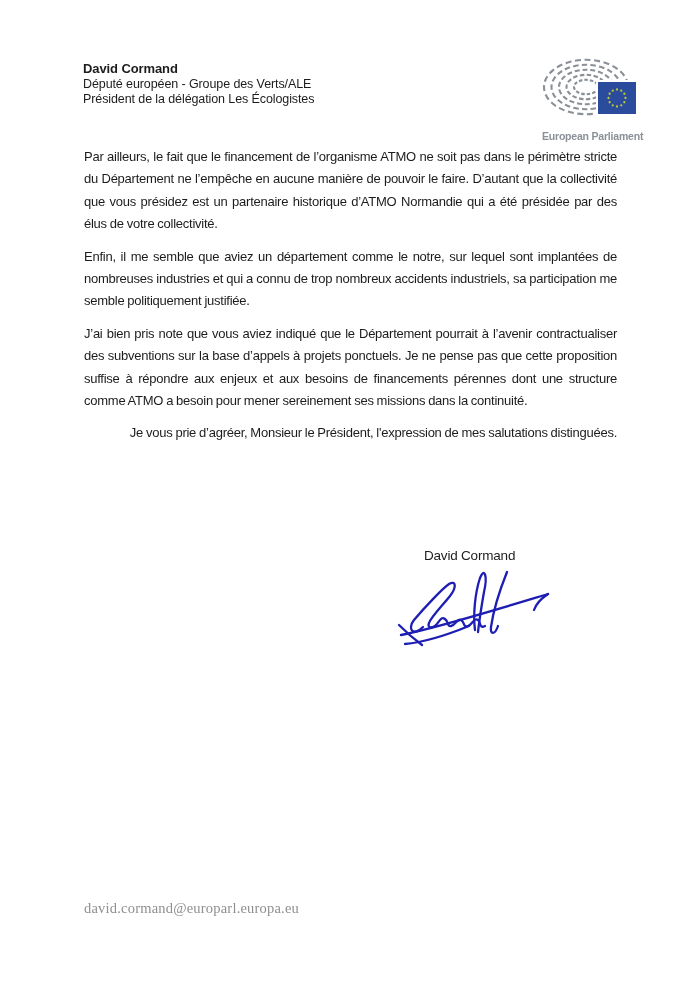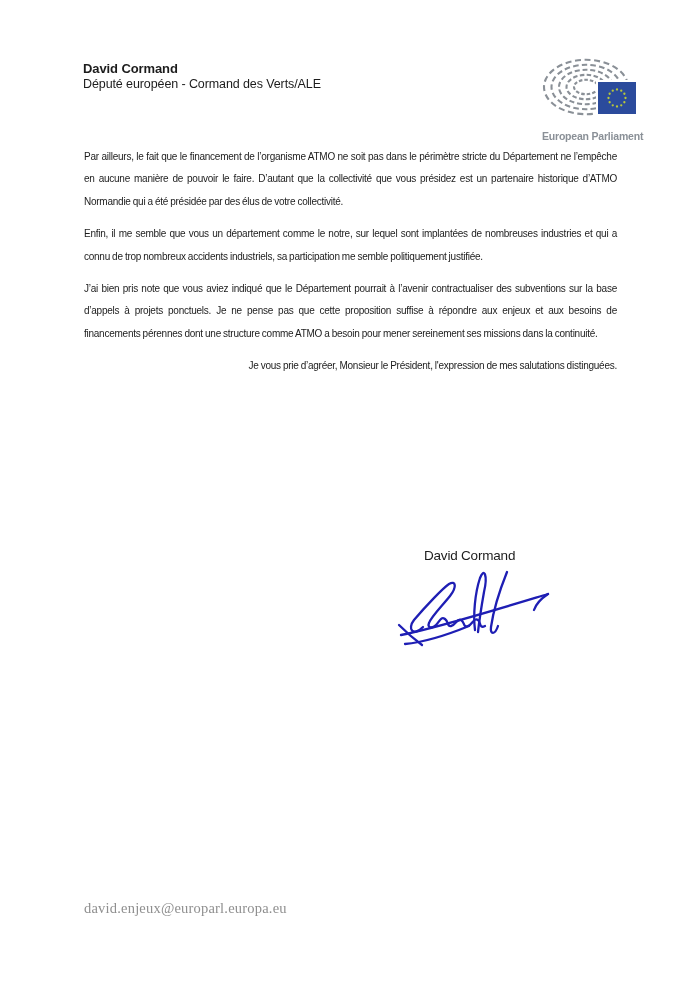--- a/index.html
+++ b/index.html
@@ -46,21 +46,21 @@
 
   
   .letter-body {
     position: absolute;
     left: 84px;
     top: 146px;
     width: 533px;
   }
   .letter-body p {
     margin: 0 0 10px 0;
-    font-size: 10px;
+    font-size: 13px;
     line-height: 22.4px;
     letter-spacing: -0.25px;
     word-spacing: -0.4px;
     text-align: justify;
     color: #1c1c1c;
   }
   .letter-body p.closing { text-align: right; }
 
   
   .sig-name {
@@ -88,21 +88,22 @@
     letter-spacing: 0.2px;
   }
 </style>
 </head>
 <body>
 
 <div class="page">
 
   <div class="header-left">
     <div class="header-name">David Cormand</div>
-    <div>Député européen - Cormand des Verts/ALE</div>
+    <div>Député européen - Groupe des Verts/ALE</div>
+    <div>Président de la délégation Les Écologistes</div>
   </div>
 
   <div class="ep-logo">
     <svg width="101" height="60" viewBox="0 0 101 60">
       <g fill="none" stroke="#8a9097" stroke-width="2.1">
         <ellipse cx="44" cy="31" rx="12" ry="7.2" stroke-dasharray="3.5 2"></ellipse>
         <ellipse cx="44" cy="31" rx="19.5" ry="12.2" stroke-dasharray="4.5 2.4"></ellipse>
         <ellipse cx="44" cy="31" rx="27" ry="17.2" stroke-dasharray="5 2.8"></ellipse>
         <ellipse cx="44" cy="31" rx="34.5" ry="22.2" stroke-dasharray="5.5 3.2"></ellipse>
         <ellipse cx="44" cy="31" rx="42" ry="27.2" stroke-dasharray="6 3.6"></ellipse>
@@ -124,21 +125,21 @@
           <circle cx="67.64" cy="37.75" r="1.15"></circle>
           <circle cx="70.75" cy="34.64" r="1.15"></circle>
         </g>
       </g>
     </svg>
     <div class="ep-caption">European Parliament</div>
   </div>
 
   <div class="letter-body">
     <p>Par ailleurs, le fait que le financement de l’organisme ATMO ne soit pas dans le périmètre stricte du Département ne l’empêche en aucune manière de pouvoir le faire. D’autant que la collectivité que vous présidez est un partenaire historique d’ATMO Normandie qui a été présidée par des élus de votre collectivité.</p>
-    <p>Enfin, il me semble que vous un département comme le notre, sur lequel sont implantées de nombreuses industries et qui a connu de trop nombreux accidents industriels, sa participation me semble politiquement justifiée.</p>
+    <p>Enfin, il me semble que aviez un département comme le notre, sur lequel sont implantées de nombreuses industries et qui a connu de trop nombreux accidents industriels, sa participation me semble politiquement justifiée.</p>
     <p>J’ai bien pris note que vous aviez indiqué que le Département pourrait à l’avenir contractualiser des subventions sur la base d’appels à projets ponctuels. Je ne pense pas que cette proposition suffise à répondre aux enjeux et aux besoins de financements pérennes dont une structure comme ATMO a besoin pour mener sereinement ses missions dans la continuité.</p>
     <p class="closing">Je vous prie d’agréer, Monsieur le Président, l'expression de mes salutations distinguées.</p>
   </div>
 
   <div class="sig-name">David Cormand</div>
   <div class="sig-ink">
     <svg width="165" height="85" viewBox="0 0 165 85">
       <g fill="none" stroke="#1e1eb4" stroke-width="2.3" stroke-linecap="round" stroke-linejoin="round">
 
         <path d="M 28 62 C 18 72, 12 64, 19 55 C 30 42, 48 23, 54 19 C 61 15, 62 22, 55 31 C 47 41, 36 52, 34 58 C 32 63, 37 64, 41 60 C 45 56, 46 51, 50 54 C 54 57, 52 62, 56 61 C 61 60, 62 53, 66 55 C 70 57, 68 63, 73 61 C 78 59, 79 52, 83 55 C 86 57, 84 64, 90 61"></path>
@@ -149,15 +150,15 @@
 
         <path d="M 6 70 C 42 63, 110 42, 153 29"></path>
         <path d="M 153 29 C 147 33, 141 39, 139 45"></path>
 
         <path d="M 10 79 C 32 77, 52 70, 74 61"></path>
         <path d="M 4 60 C 11 67, 19 74, 27 80"></path>
       </g>
     </svg>
   </div>
 
-  <div class="footer-email">david.enjeux@europarl.europa.eu</div>
+  <div class="footer-email">david.cormand@europarl.europa.eu</div>
 
 </div>
 
 </body></html>

